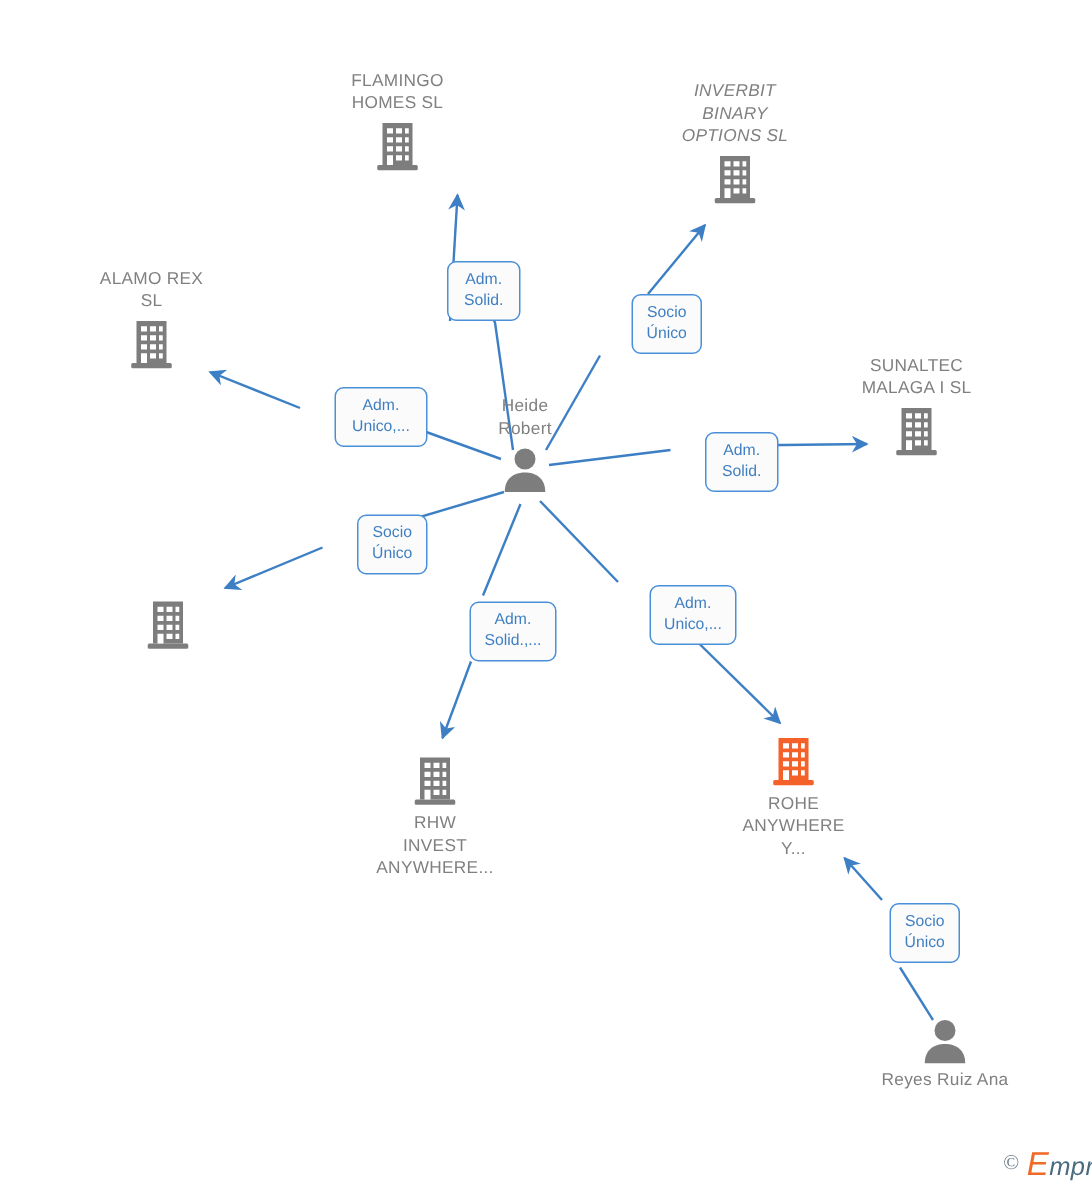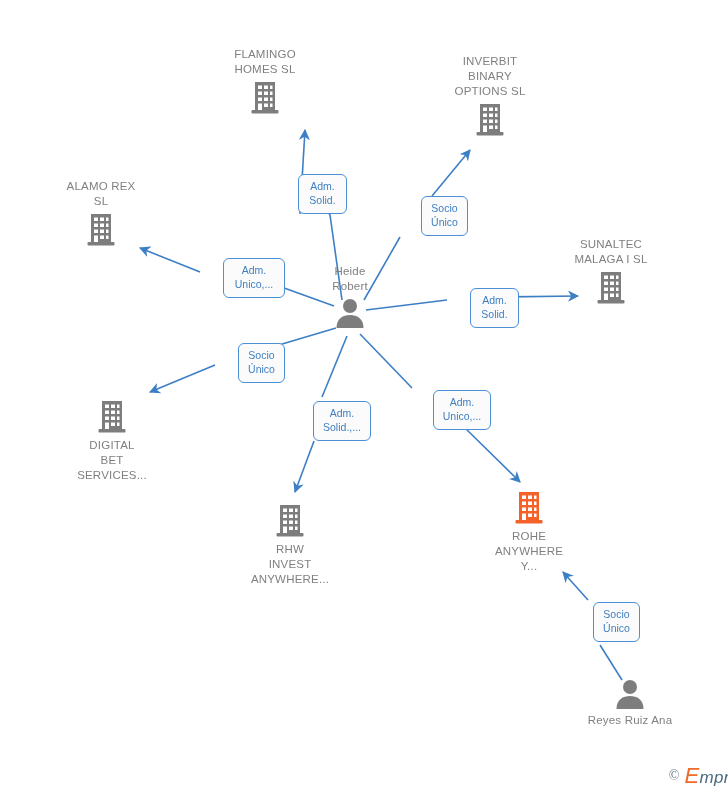--- a/index.html
+++ b/index.html
@@ -130,21 +130,21 @@
           <rect x="14" y="10.5" width="4" height="3.5" fill="#ffffff"></rect>
           <rect x="20" y="10.5" width="2.5" height="3.5" fill="#ffffff"></rect>
           <rect x="8" y="16.5" width="4" height="3.5" fill="#ffffff"></rect>
           <rect x="14" y="16.5" width="4" height="3.5" fill="#ffffff"></rect>
           <rect x="20" y="16.5" width="2.5" height="3.5" fill="#ffffff"></rect>
           <rect x="8" y="22.5" width="4" height="6.5" fill="#ffffff"></rect>
           <rect x="14" y="22.5" width="4" height="3.5" fill="#ffffff"></rect>
           <rect x="20" y="22.5" width="2.5" height="3.5" fill="#ffffff"></rect>
         </svg>
       </div>
-      <div class="node" style="width: 140px; left: 420px; top: 54px;">
+      <div class="node" style="width: 140px; left: 420px; top: 54px; font-style: italic;">
         <div class="node-label" style="">INVERBIT
 BINARY
 OPTIONS  SL</div>
         <div style="height:4px"></div>
         <svg class="node-icon" width="30" height="34" viewBox="0 0 30 34" xmlns="http://www.w3.org/2000/svg">
           <rect x="5" y="1" width="20" height="28" fill="#7d7d7d"></rect>
           <rect x="1.5" y="29" width="27" height="3.5" rx="1" fill="#7d7d7d"></rect>
           <rect x="8" y="4.5" width="4" height="3.5" fill="#ffffff"></rect>
           <rect x="14" y="4.5" width="4" height="3.5" fill="#ffffff"></rect>
           <rect x="20" y="4.5" width="2.5" height="3.5" fill="#ffffff"></rect>
@@ -221,23 +221,20 @@
           <rect x="14" y="10.5" width="4" height="3.5" fill="#ffffff"></rect>
           <rect x="20" y="10.5" width="2.5" height="3.5" fill="#ffffff"></rect>
           <rect x="8" y="16.5" width="4" height="3.5" fill="#ffffff"></rect>
           <rect x="14" y="16.5" width="4" height="3.5" fill="#ffffff"></rect>
           <rect x="20" y="16.5" width="2.5" height="3.5" fill="#ffffff"></rect>
           <rect x="8" y="22.5" width="4" height="6.5" fill="#ffffff"></rect>
           <rect x="14" y="22.5" width="4" height="3.5" fill="#ffffff"></rect>
           <rect x="20" y="22.5" width="2.5" height="3.5" fill="#ffffff"></rect>
         </svg>
         <div style="height:4px"></div>
-        <div class="node-label" style="">DIGITAL
-BET
-SERVICES...</div>
       </div>
       <div class="node" style="width: 140px; left: 220px; top: 504px;">
         <svg class="node-icon" width="30" height="34" viewBox="0 0 30 34" xmlns="http://www.w3.org/2000/svg">
           <rect x="5" y="1" width="20" height="28" fill="#7d7d7d"></rect>
           <rect x="1.5" y="29" width="27" height="3.5" rx="1" fill="#7d7d7d"></rect>
           <rect x="8" y="4.5" width="4" height="3.5" fill="#ffffff"></rect>
           <rect x="14" y="4.5" width="4" height="3.5" fill="#ffffff"></rect>
           <rect x="20" y="4.5" width="2.5" height="3.5" fill="#ffffff"></rect>
           <rect x="8" y="10.5" width="4" height="3.5" fill="#ffffff"></rect>
           <rect x="14" y="10.5" width="4" height="3.5" fill="#ffffff"></rect>

